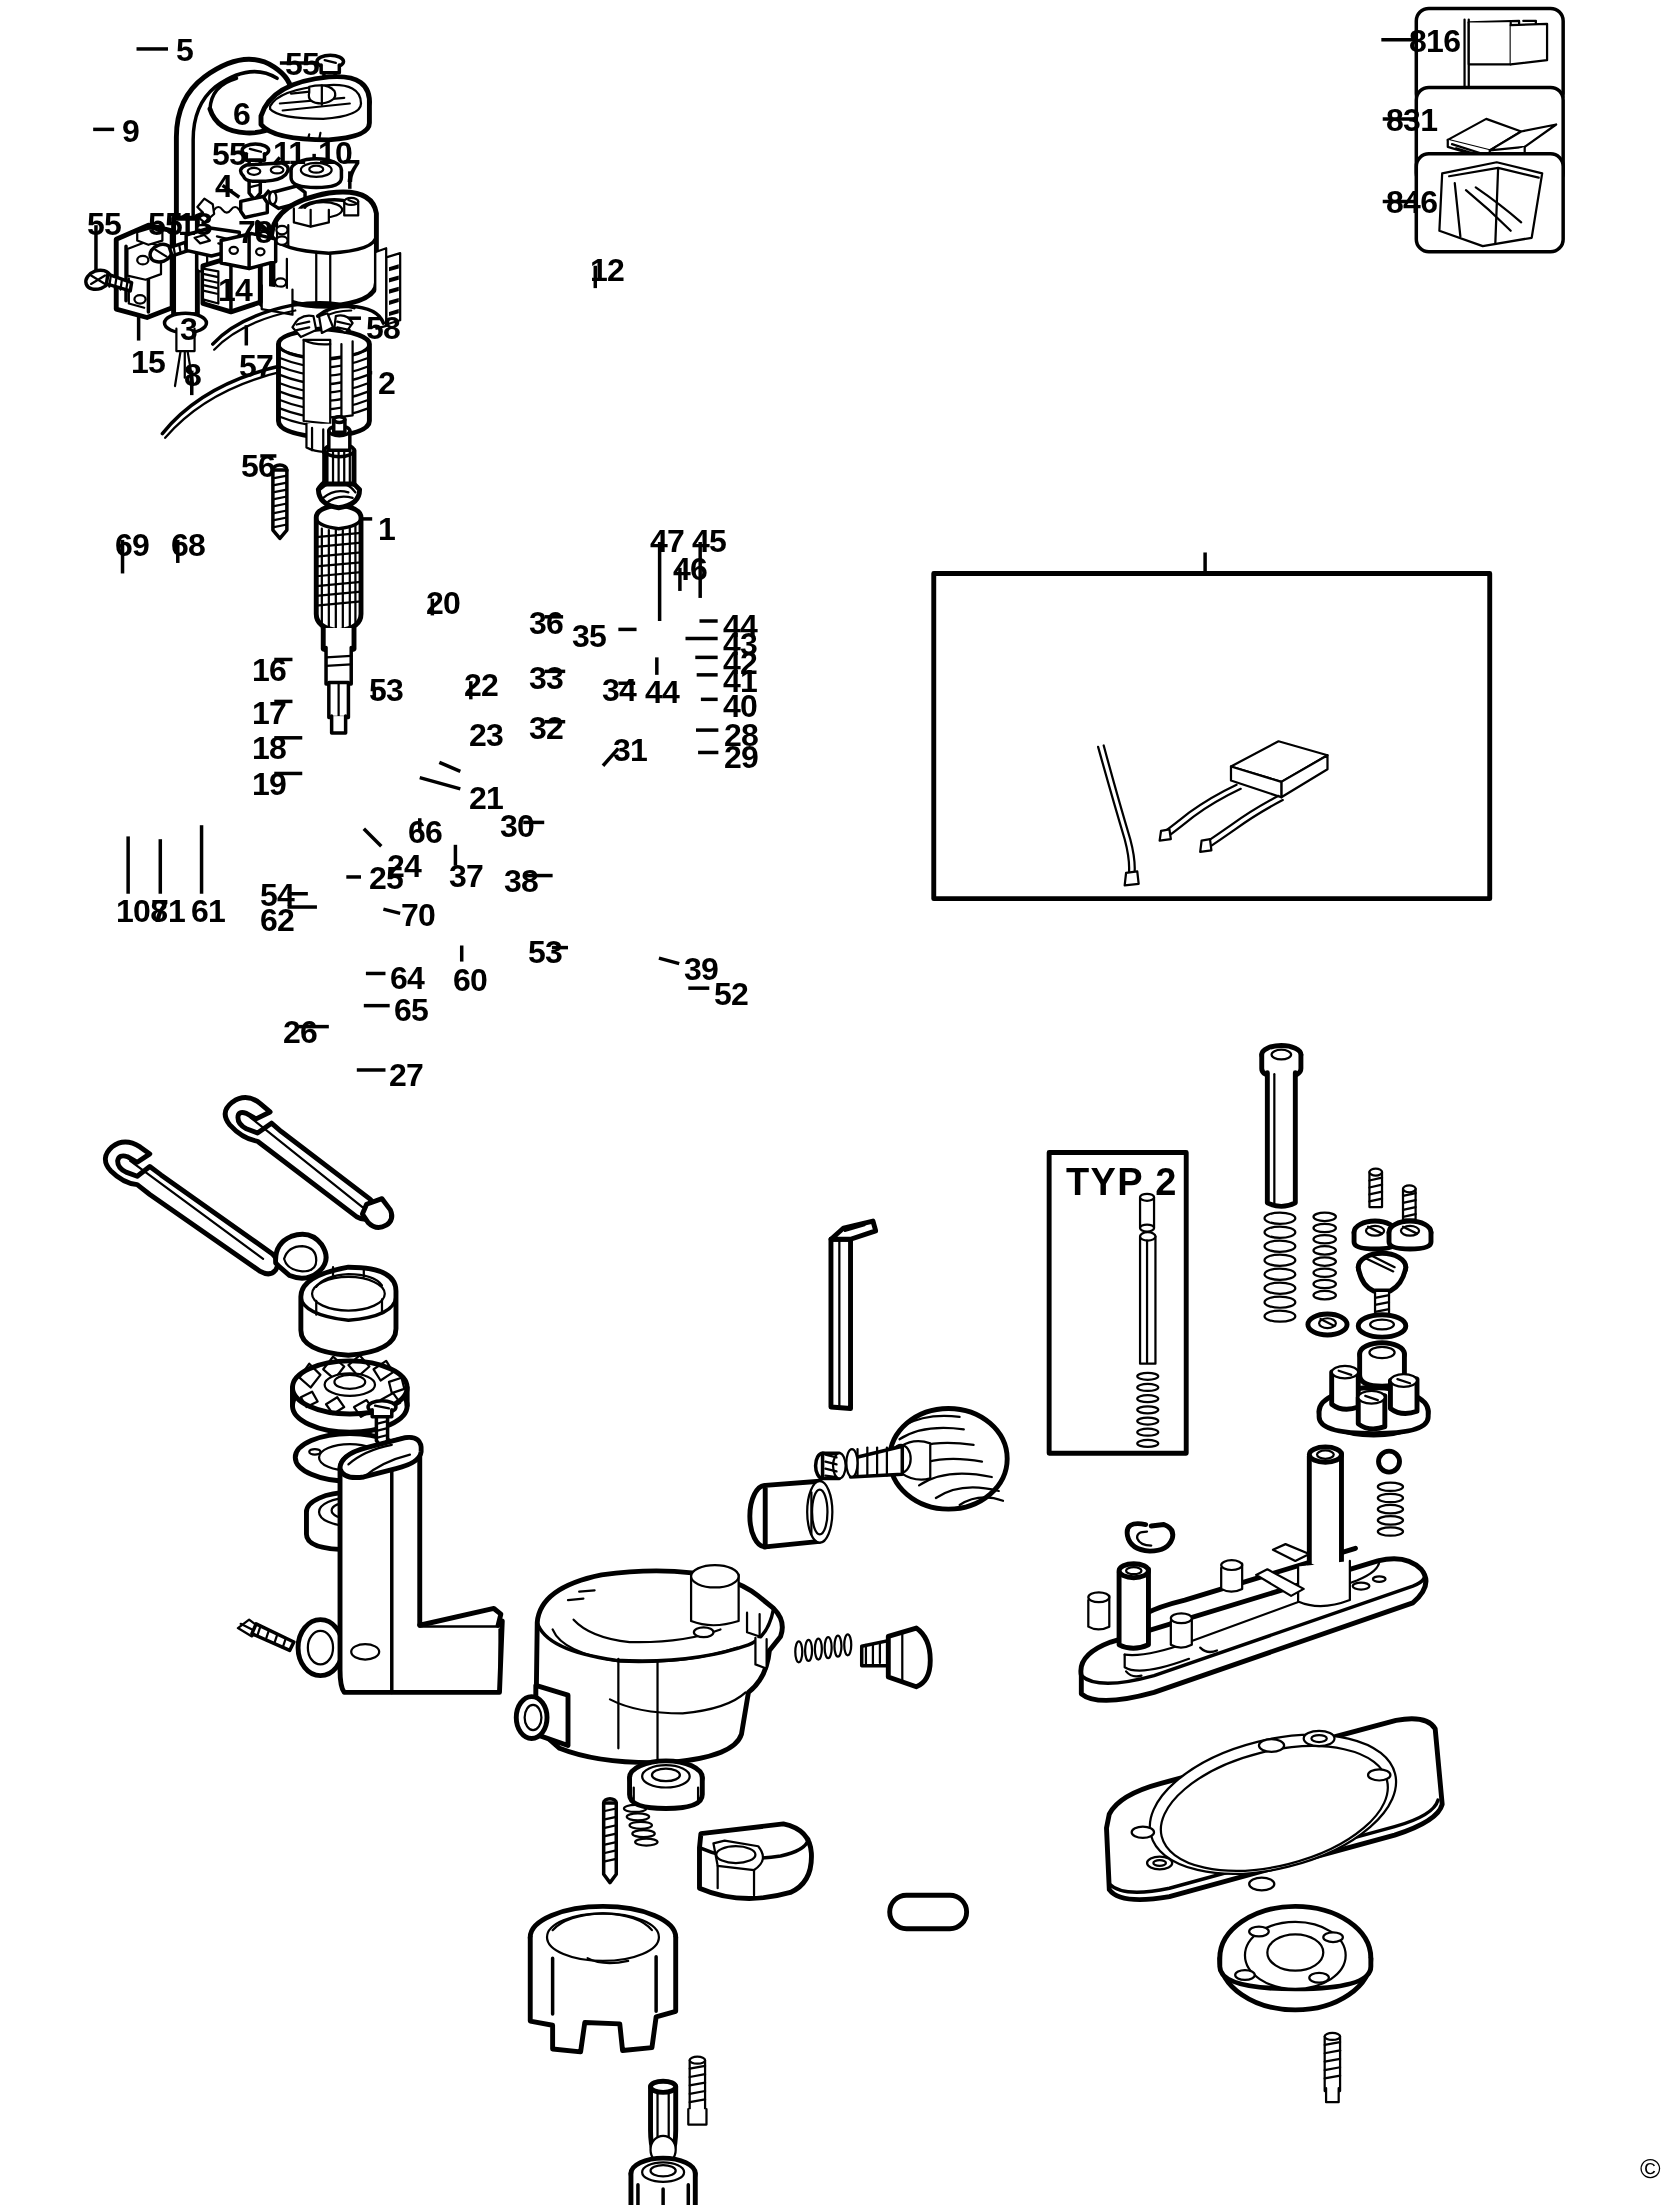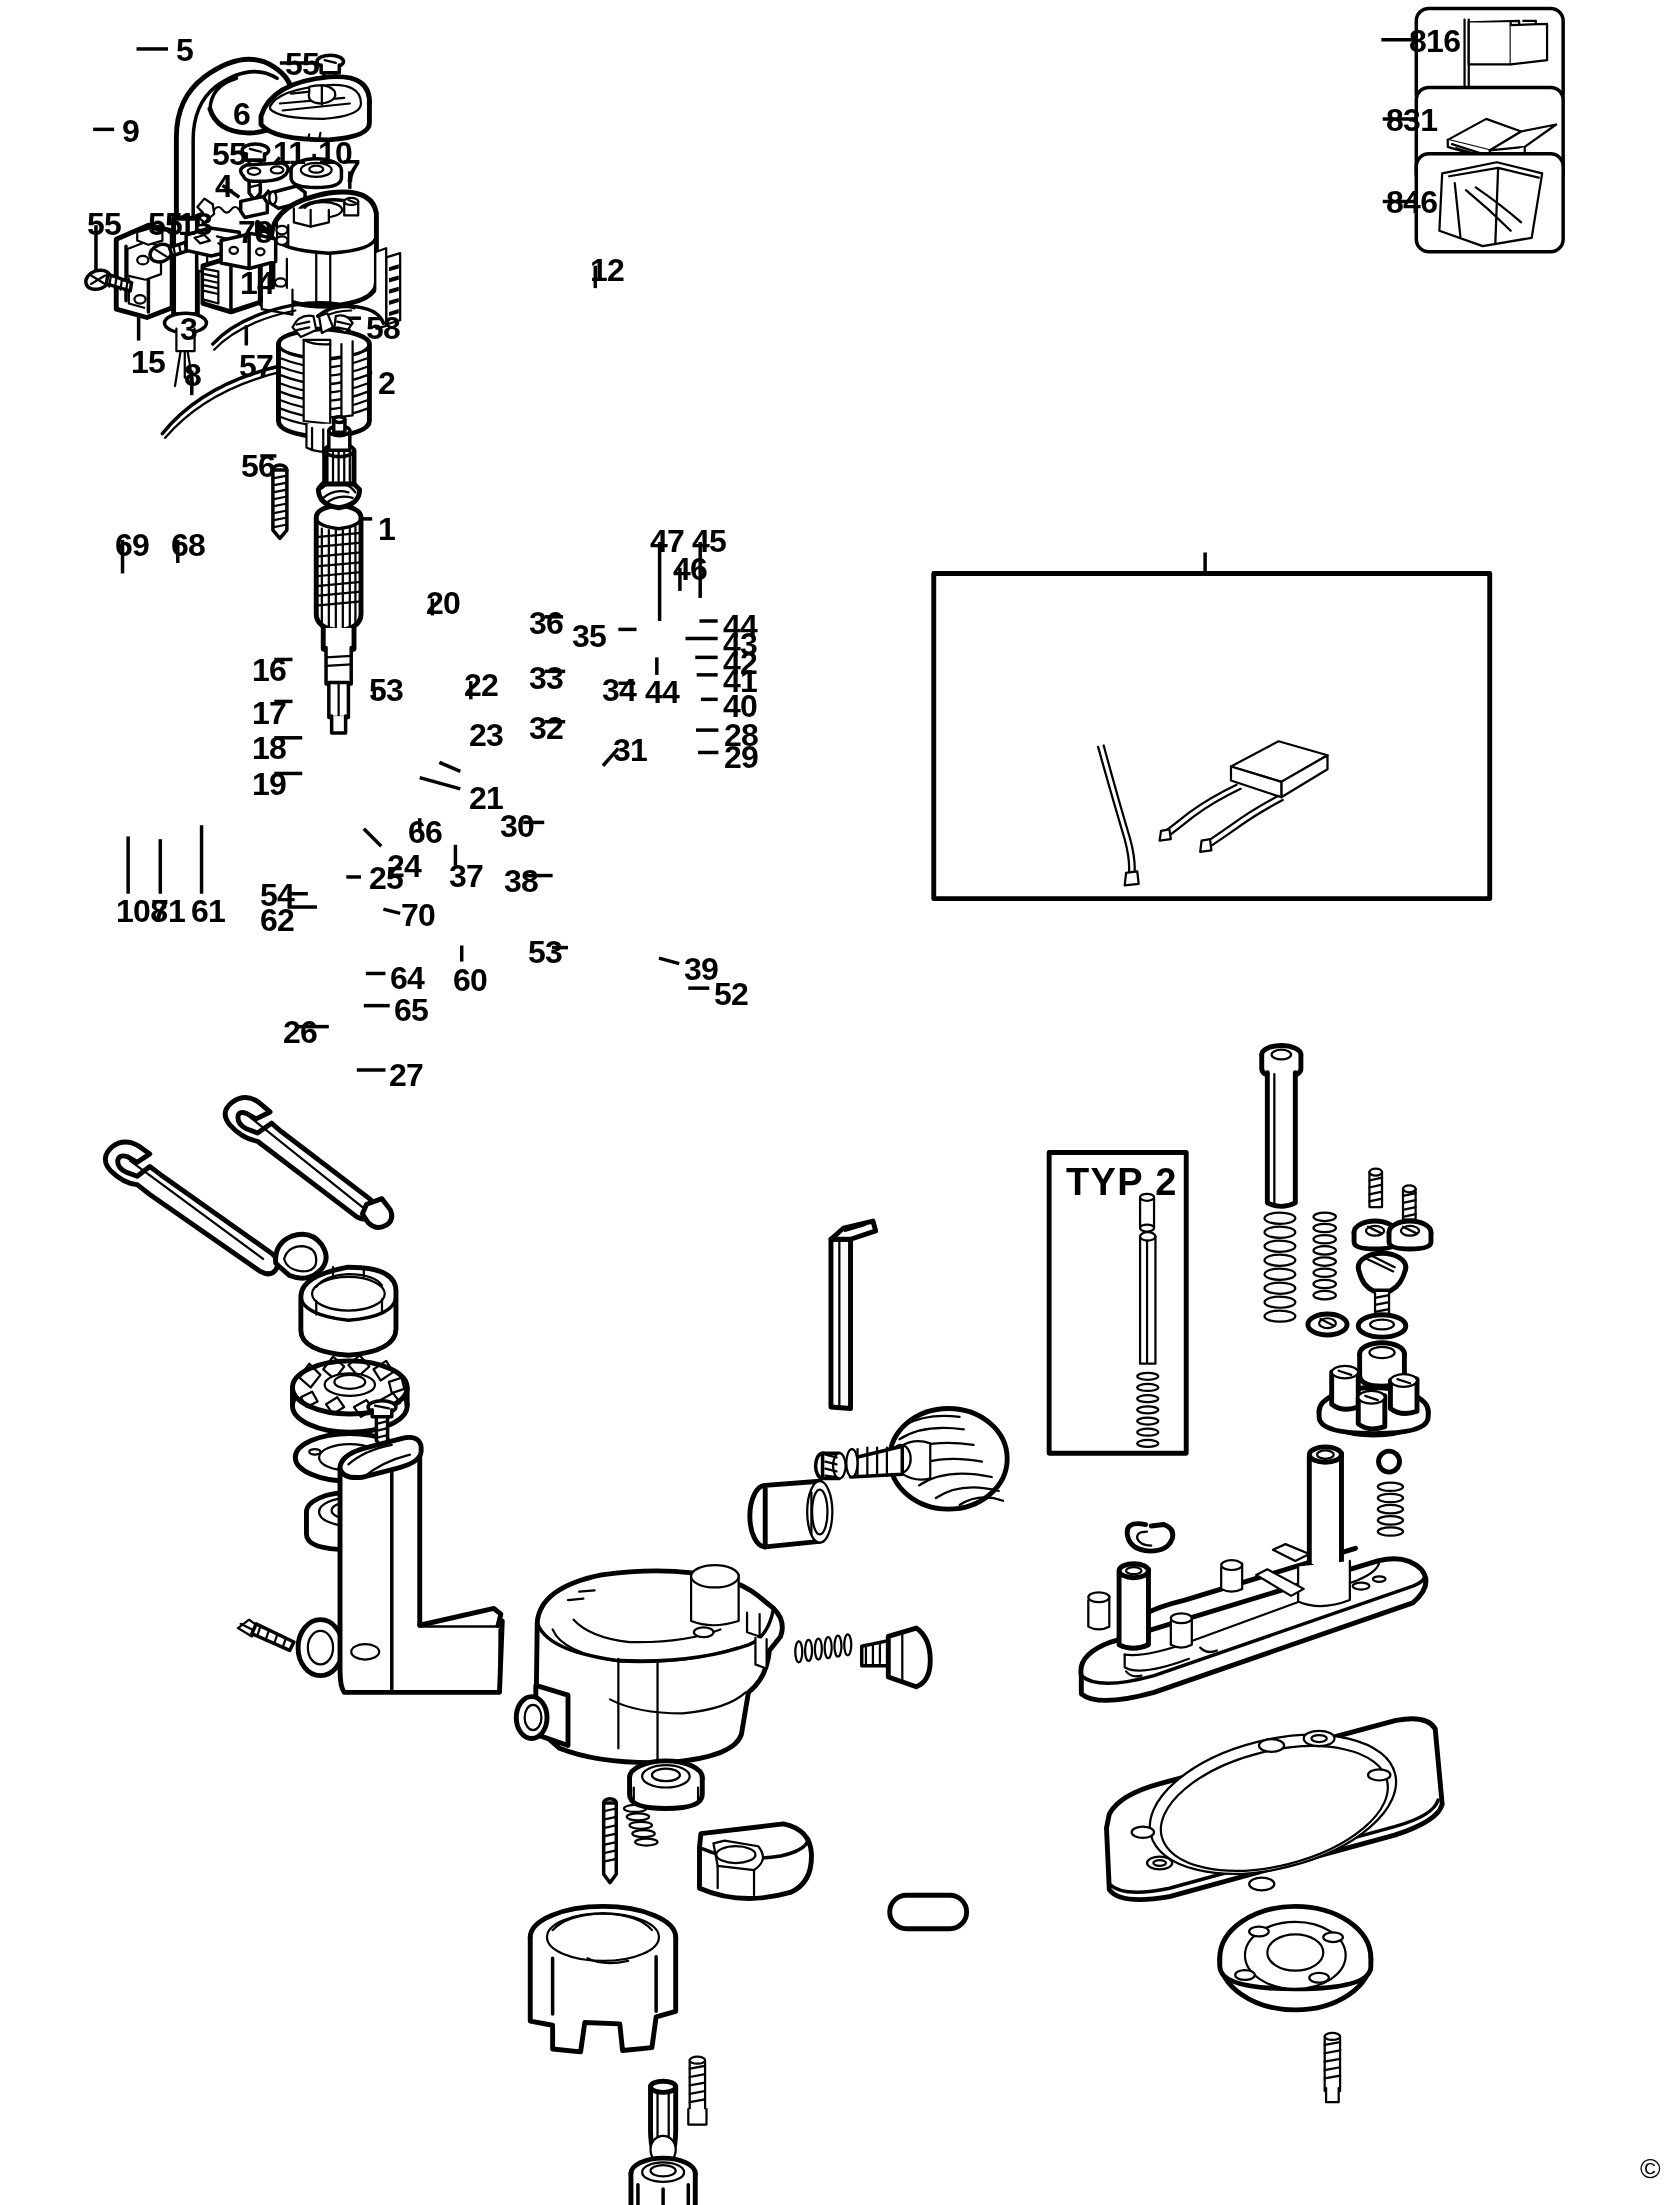--- a/index.html
+++ b/index.html
@@ -844,21 +844,21 @@
 <div class="lbl" style="left:233px;top:98px;">6</div>
 <div class="lbl" style="left:212px;top:138px;">55</div>
 <div class="lbl" style="left:273px;top:137px;">11</div>
 <div class="lbl" style="left:306px;top:137px;margin-left:12px;">10</div>
 <div class="lbl" style="left:343px;top:155px;">7</div>
 <div class="lbl" style="left:215px;top:170px;">4</div>
 <div class="lbl" style="left:238px;top:216px;">78</div>
 <div class="lbl" style="left:87px;top:208px;">55</div>
 <div class="lbl" style="left:148px;top:208px;">55</div>
 <div class="lbl" style="left:178px;top:208px;">13</div>
-<div class="lbl" style="left:218px;top:267px;margin-left:22px;">14</div>
+<div class="lbl" style="left:218px;top:274px;">14</div>
 <div class="lbl" style="left:180px;top:313px;">3</div>
 <div class="lbl" style="left:131px;top:346px;">15</div>
 <div class="lbl" style="left:366px;top:312px;">58</div>
 <div class="lbl" style="left:239px;top:350px;">57</div>
 <div class="lbl" style="left:378px;top:367px;">2</div>
 <div class="lbl" style="left:184px;top:359px;">8</div>
 <div class="lbl" style="left:241px;top:450px;">56</div>
 <div class="lbl" style="left:378px;top:513px;">1</div>
 <div class="lbl" style="left:590px;top:254px;">12</div>
 <div class="lbl" style="left:115px;top:529px;">69</div>

